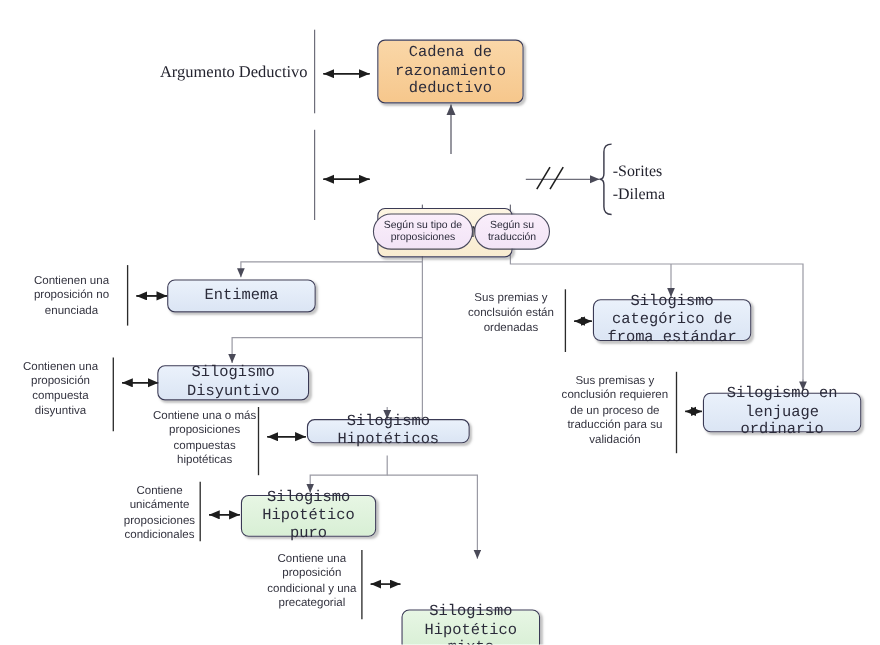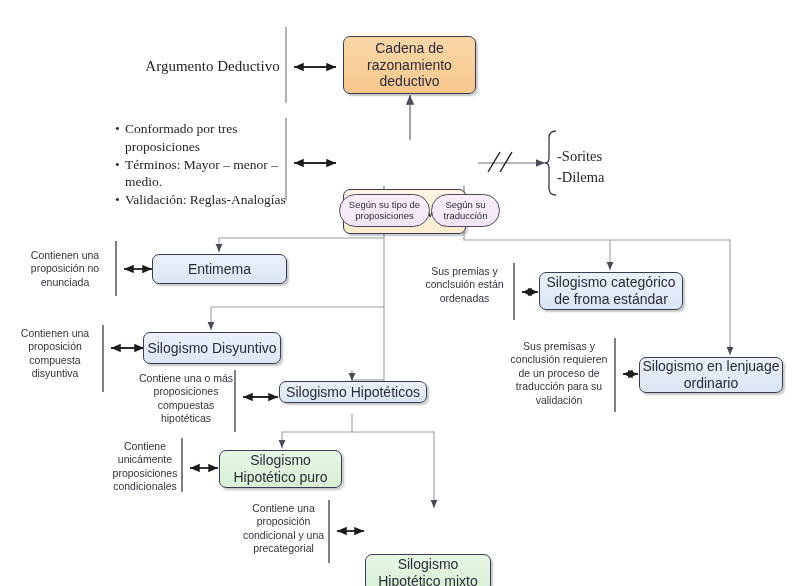--- a/index.html
+++ b/index.html
@@ -13,21 +13,21 @@
   #canvas{position:absolute;left:0;top:0;width:800px;height:586px;}
   svg.wires{position:absolute;left:0;top:0;width:800px;height:586px;pointer-events:none;}
 
   .node{
     position:absolute;
     box-sizing:border-box;
     display:flex;align-items:center;justify-content:center;
     text-align:center;
     border:1px solid #3a3a55;
     border-radius:7px;
-    font-family:Liberation Sans, sans-serif;
+    font-family:Liberation Mono, monospace;
     color:#2b2b3a;
     line-height:1.18;
     box-shadow:2px 2px 2px rgba(90,90,90,0.35);
   }
   .node.orange{background:linear-gradient(180deg,#fad7a8,#f6c78c);font-size:14px;}
   .node.cream{background:linear-gradient(180deg,#fdf5e3,#f9ecd0);font-size:15px;letter-spacing:.6px;}
   .node.blue{background:linear-gradient(180deg,#eaf1fb,#dbe5f4);font-size:14px;}
   .node.green{background:linear-gradient(180deg,#e7f6e4,#d8efd5);font-size:14px;}
 
   .pill{
@@ -169,25 +169,20 @@
       <path d="M538,292 L522,292" marker-end="url(#ahB)"></path>
 
       <path d="M615,338 L615,412" stroke="#2a2a2a" stroke-width="1.2"></path>
       <path d="M623,374 L638,374" marker-end="url(#ahB)"></path>
       <path d="M638,374 L623,374" marker-end="url(#ahB)"></path>
     </g>
   </svg>
 
   <div class="serif-label" style="left:140px;top:57px;width:145px;">Argumento Deductivo</div>
 
-  <ul class="bullets" style="left:113px;top:120px;width:175px;">
-    <li>Conformado por tres proposiciones</li>
-    <li>Términos: Mayor – menor – medio.</li>
-    <li>Validación: Reglas-Analogías</li>
-  </ul>
 
   <div class="node orange" style="left:343px;top:36px;width:133px;height:58px;">Cadena de razonamiento deductivo</div>
 
   <div class="node cream" style="left:343px;top:141px;width:123px;height:45px;margin-top:48px;">SILOGISMO</div>
 
   <div class="pill" style="left:339px;top:194px;width:91px;height:33px;">Según su tipo de proposiciones</div>
 
   <div class="pill" style="left:431px;top:194px;width:69px;height:33px;">Según su traducción</div>
 
   <div class="plain" style="left:557px;top:146px;width:90px;">

